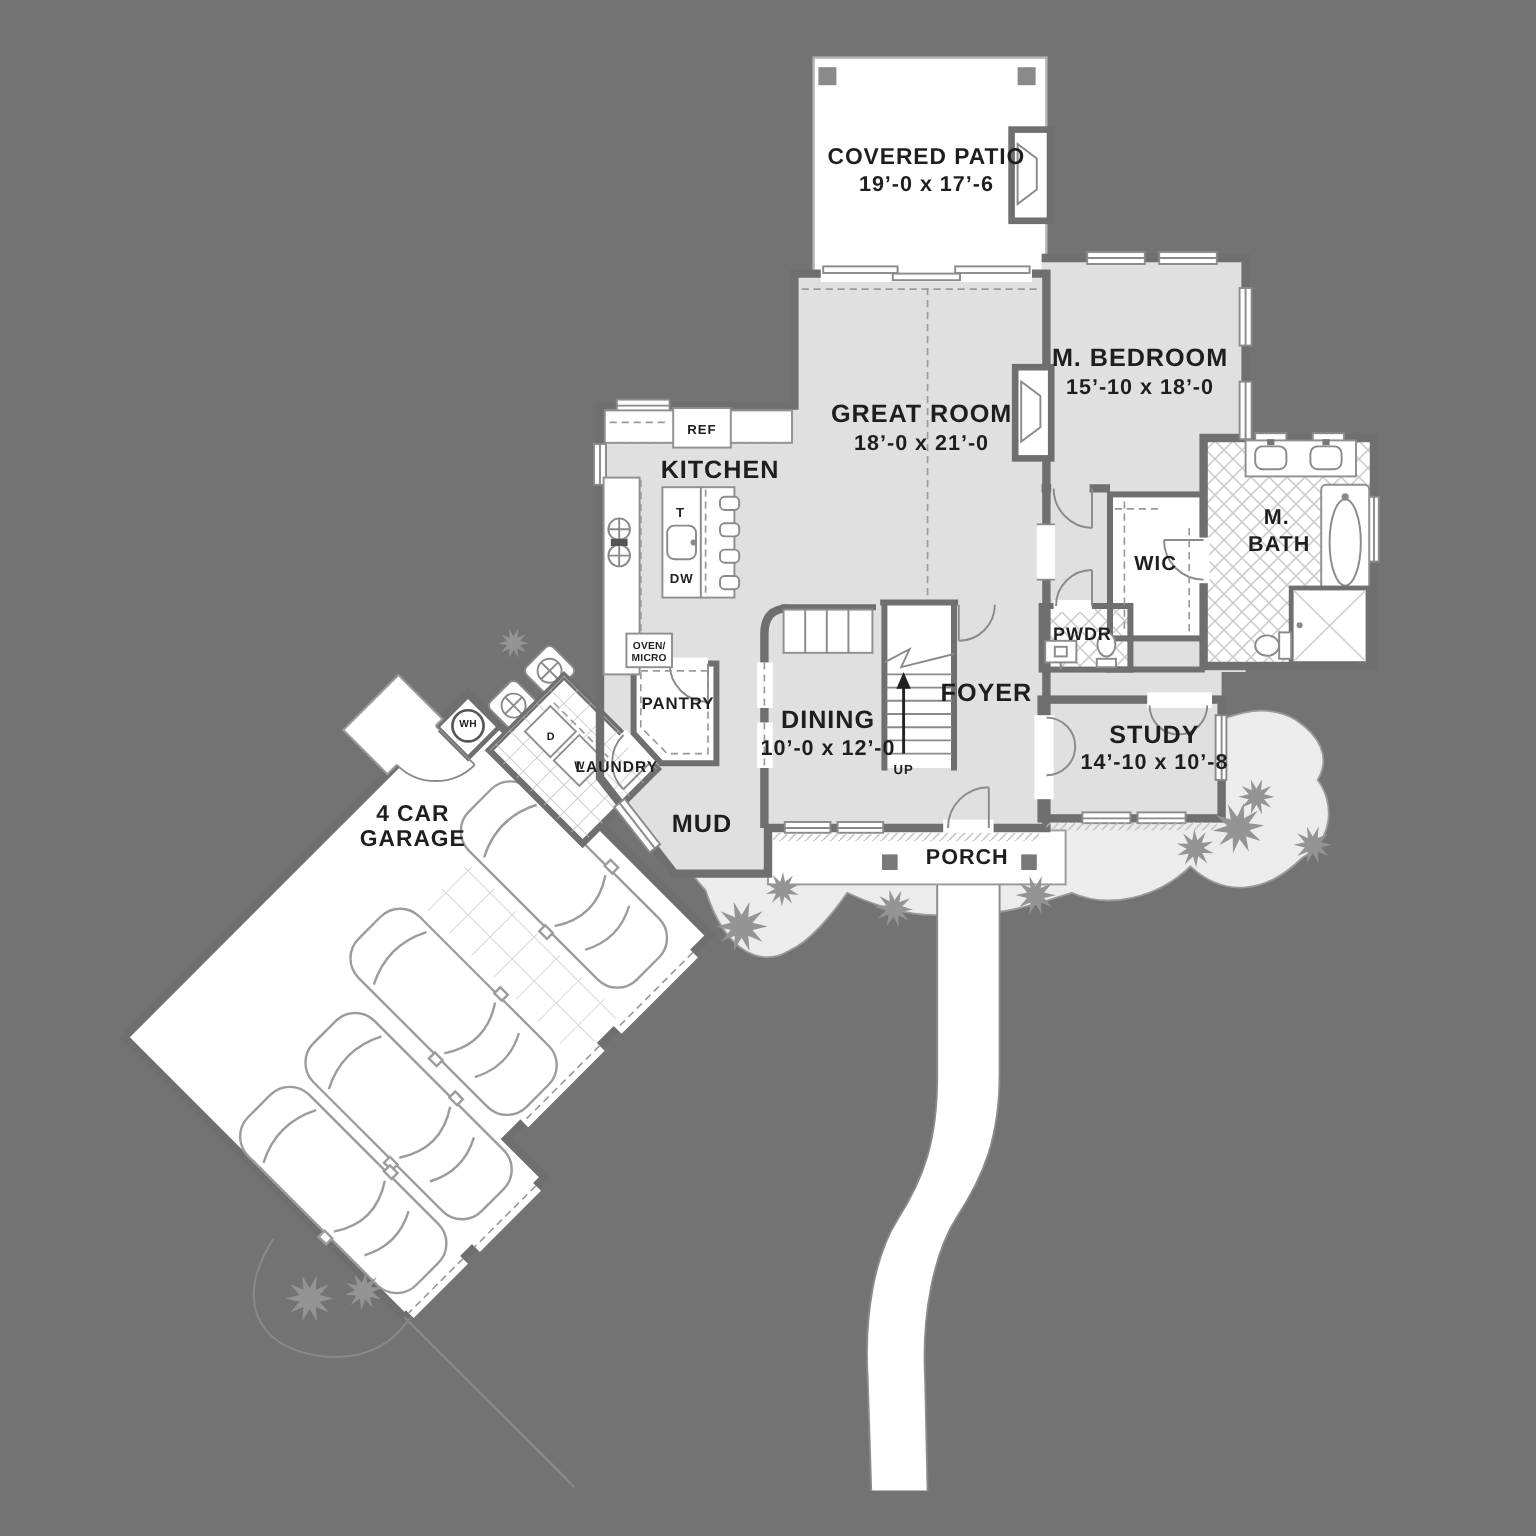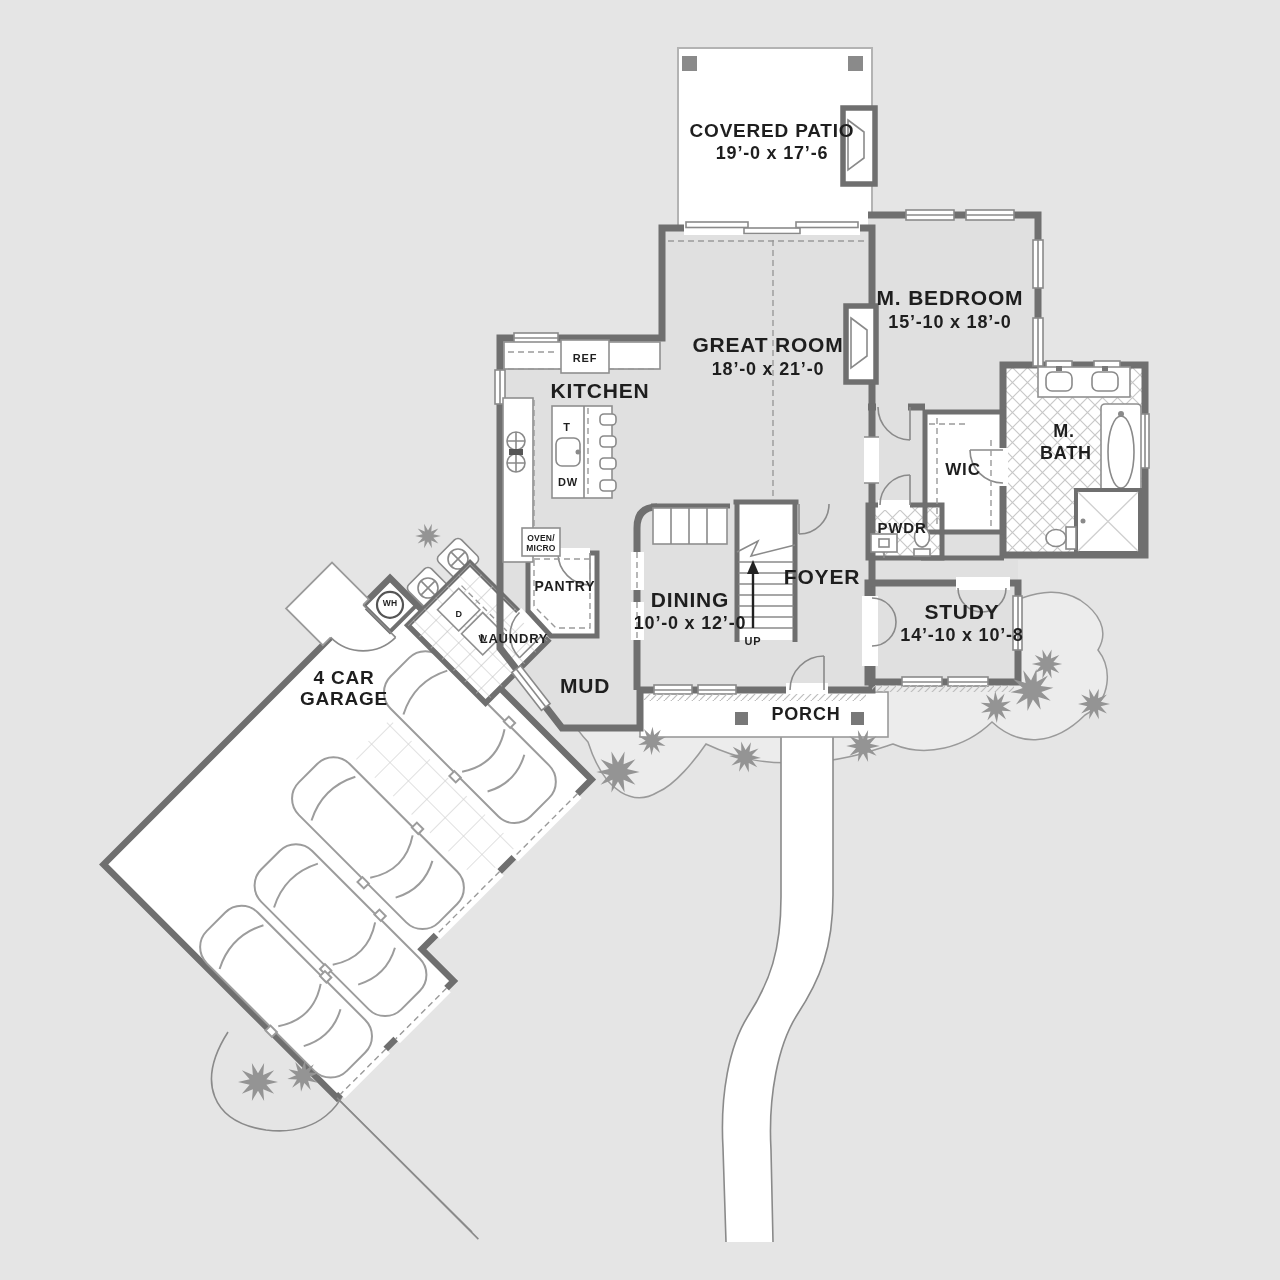--- a/index.html
+++ b/index.html
@@ -1,16 +1,16 @@
 <!DOCTYPE html>
 <html><head>
 <meta charset="utf-8">
 <style>
   html,body{margin:0;padding:0;background:#fff;}
-  .canvas{position:relative;width:1280px;height:1280px;background:#e5e5e5;overflow:hidden;text-align:right;}
+  .canvas{position:relative;width:1280px;height:1280px;background:#737373;overflow:hidden;text-align:right;}
   svg{position:absolute;left:0;top:0;}
   .t{font-family:"Liberation Sans", sans-serif;font-weight:700;fill:#1e1e1e;text-anchor:middle;letter-spacing:.8px;}
   .s21{font-size:21px;} .s19{font-size:19px;} .s18{font-size:18px;} .s17{font-size:17px;}
   .s15{font-size:15px;} .s14{font-size:14px;} .s13{font-size:13px;} .s11{font-size:11px;} .s9{font-size:9px;letter-spacing:.3px;} .s8{font-size:8.5px;letter-spacing:.2px;}
   .wall{stroke:#6f6f6f;fill:none;}
   .w7{stroke-width:7;} .w5{stroke-width:5;}
   .thin{stroke:#8a8a8a;stroke-width:1.6;fill:none;}
   .thinf{stroke:#8a8a8a;stroke-width:1.6;fill:#fff;}
   .fix{stroke:#8f8f8f;stroke-width:1.6;fill:#fff;}
   .dash{stroke:#9a9a9a;stroke-width:1.4;fill:none;stroke-dasharray:6 4;}

